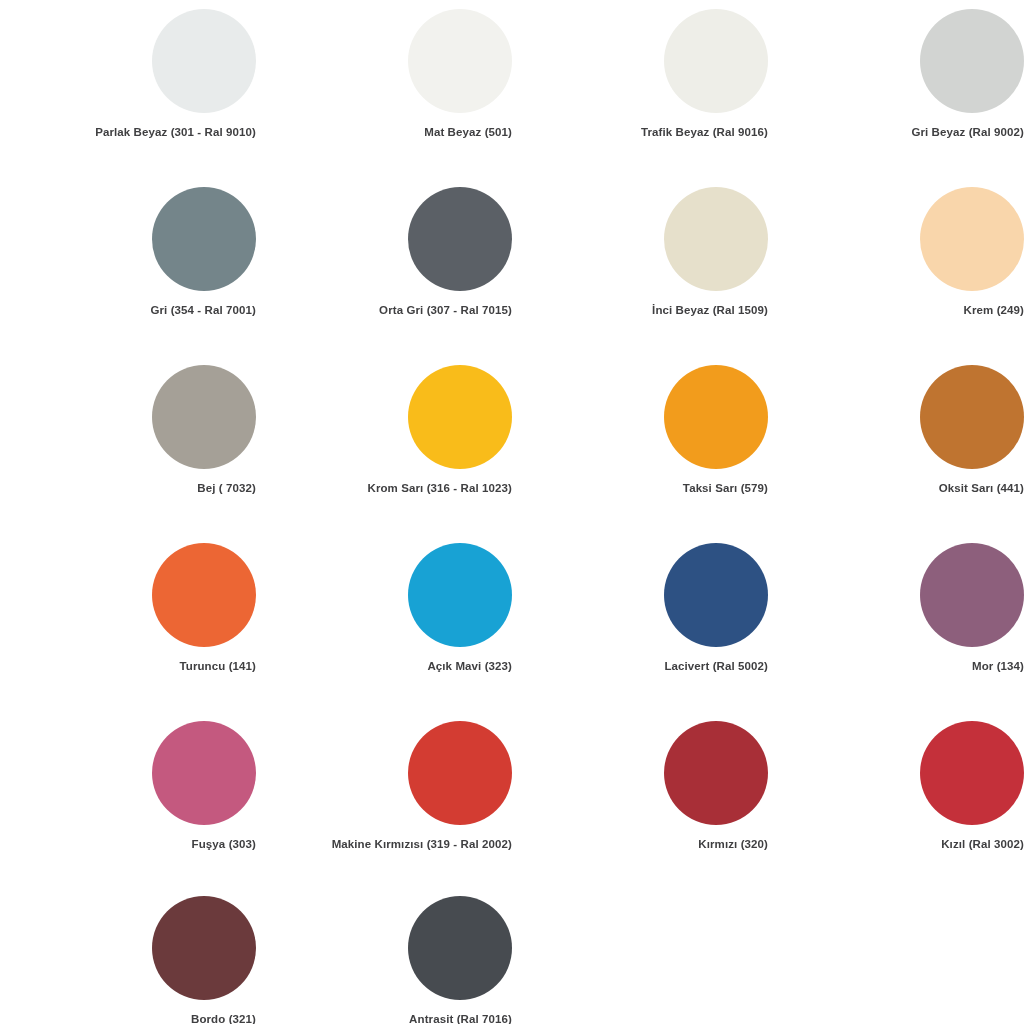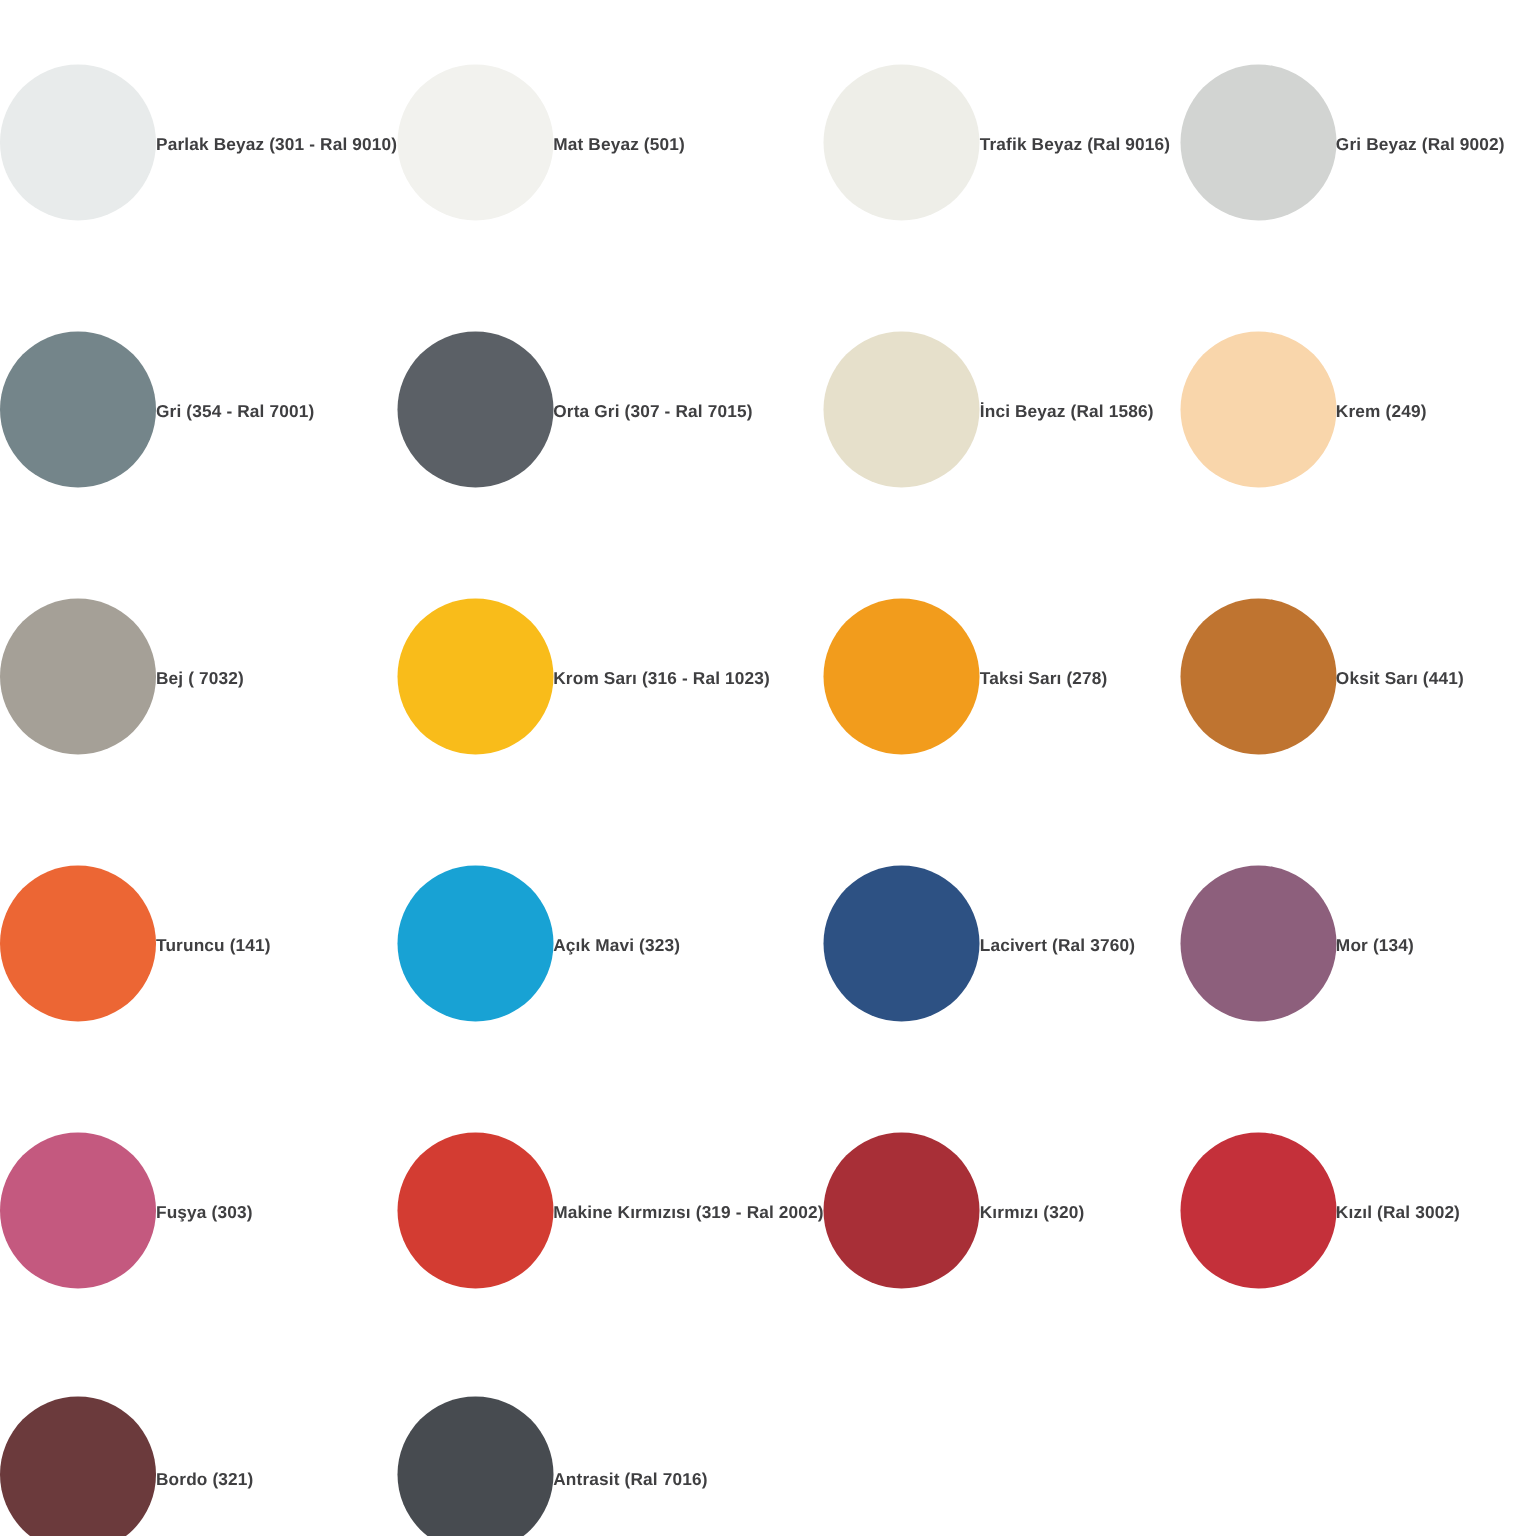--- a/index.html
+++ b/index.html
@@ -28,22 +28,22 @@
     display: grid;
     grid-template-columns: repeat(4, 1fr);
     grid-template-rows: repeat(6, 178px);
     width: 1024px;
     padding-top: 2px;
     box-sizing: border-box;
   }
 
   .swatch-cell {
     display: flex;
-    flex-direction: row;
-    align-items: center;
+    flex-direction: column;
+    align-items: flex-end;
     justify-content: flex-start;
     position: relative;
   }
 
   .swatch-dot {
     width: 104px;
     height: 104px;
     border-radius: 50%;
     margin-top: 7px;
     flex: 0 0 auto;
@@ -89,53 +89,53 @@
       <div class="swatch-cell">
         <div class="swatch-dot" style="background: rgb(116, 133, 138);"></div>
         <div class="swatch-label">Gri (354 - Ral 7001)</div>
       </div>
       <div class="swatch-cell">
         <div class="swatch-dot" style="background: rgb(91, 96, 102);"></div>
         <div class="swatch-label">Orta Gri (307 - Ral 7015)</div>
       </div>
       <div class="swatch-cell">
         <div class="swatch-dot" style="background: rgb(230, 224, 203);"></div>
-        <div class="swatch-label">İnci Beyaz (Ral 1586)</div>
+        <div class="swatch-label">İnci Beyaz (Ral 1509)</div>
       </div>
       <div class="swatch-cell">
         <div class="swatch-dot" style="background: rgb(249, 214, 171);"></div>
         <div class="swatch-label">Krem (249)</div>
       </div>
       <div class="swatch-cell">
         <div class="swatch-dot" style="background: rgb(165, 160, 151);"></div>
         <div class="swatch-label">Bej ( 7032)</div>
       </div>
       <div class="swatch-cell">
         <div class="swatch-dot" style="background: rgb(249, 188, 26);"></div>
         <div class="swatch-label">Krom Sarı (316 - Ral 1023)</div>
       </div>
       <div class="swatch-cell">
         <div class="swatch-dot" style="background: rgb(242, 156, 28);"></div>
-        <div class="swatch-label">Taksi Sarı (278)</div>
+        <div class="swatch-label">Taksi Sarı (579)</div>
       </div>
       <div class="swatch-cell">
         <div class="swatch-dot" style="background: rgb(191, 116, 48);"></div>
         <div class="swatch-label">Oksit Sarı (441)</div>
       </div>
       <div class="swatch-cell">
         <div class="swatch-dot" style="background: rgb(236, 102, 52);"></div>
         <div class="swatch-label">Turuncu (141)</div>
       </div>
       <div class="swatch-cell">
         <div class="swatch-dot" style="background: rgb(24, 162, 212);"></div>
         <div class="swatch-label">Açık Mavi (323)</div>
       </div>
       <div class="swatch-cell">
         <div class="swatch-dot" style="background: rgb(45, 81, 131);"></div>
-        <div class="swatch-label">Lacivert (Ral 3760)</div>
+        <div class="swatch-label">Lacivert (Ral 5002)</div>
       </div>
       <div class="swatch-cell">
         <div class="swatch-dot" style="background: rgb(141, 95, 124);"></div>
         <div class="swatch-label">Mor (134)</div>
       </div>
       <div class="swatch-cell">
         <div class="swatch-dot" style="background: rgb(196, 89, 127);"></div>
         <div class="swatch-label">Fuşya (303)</div>
       </div>
       <div class="swatch-cell">

